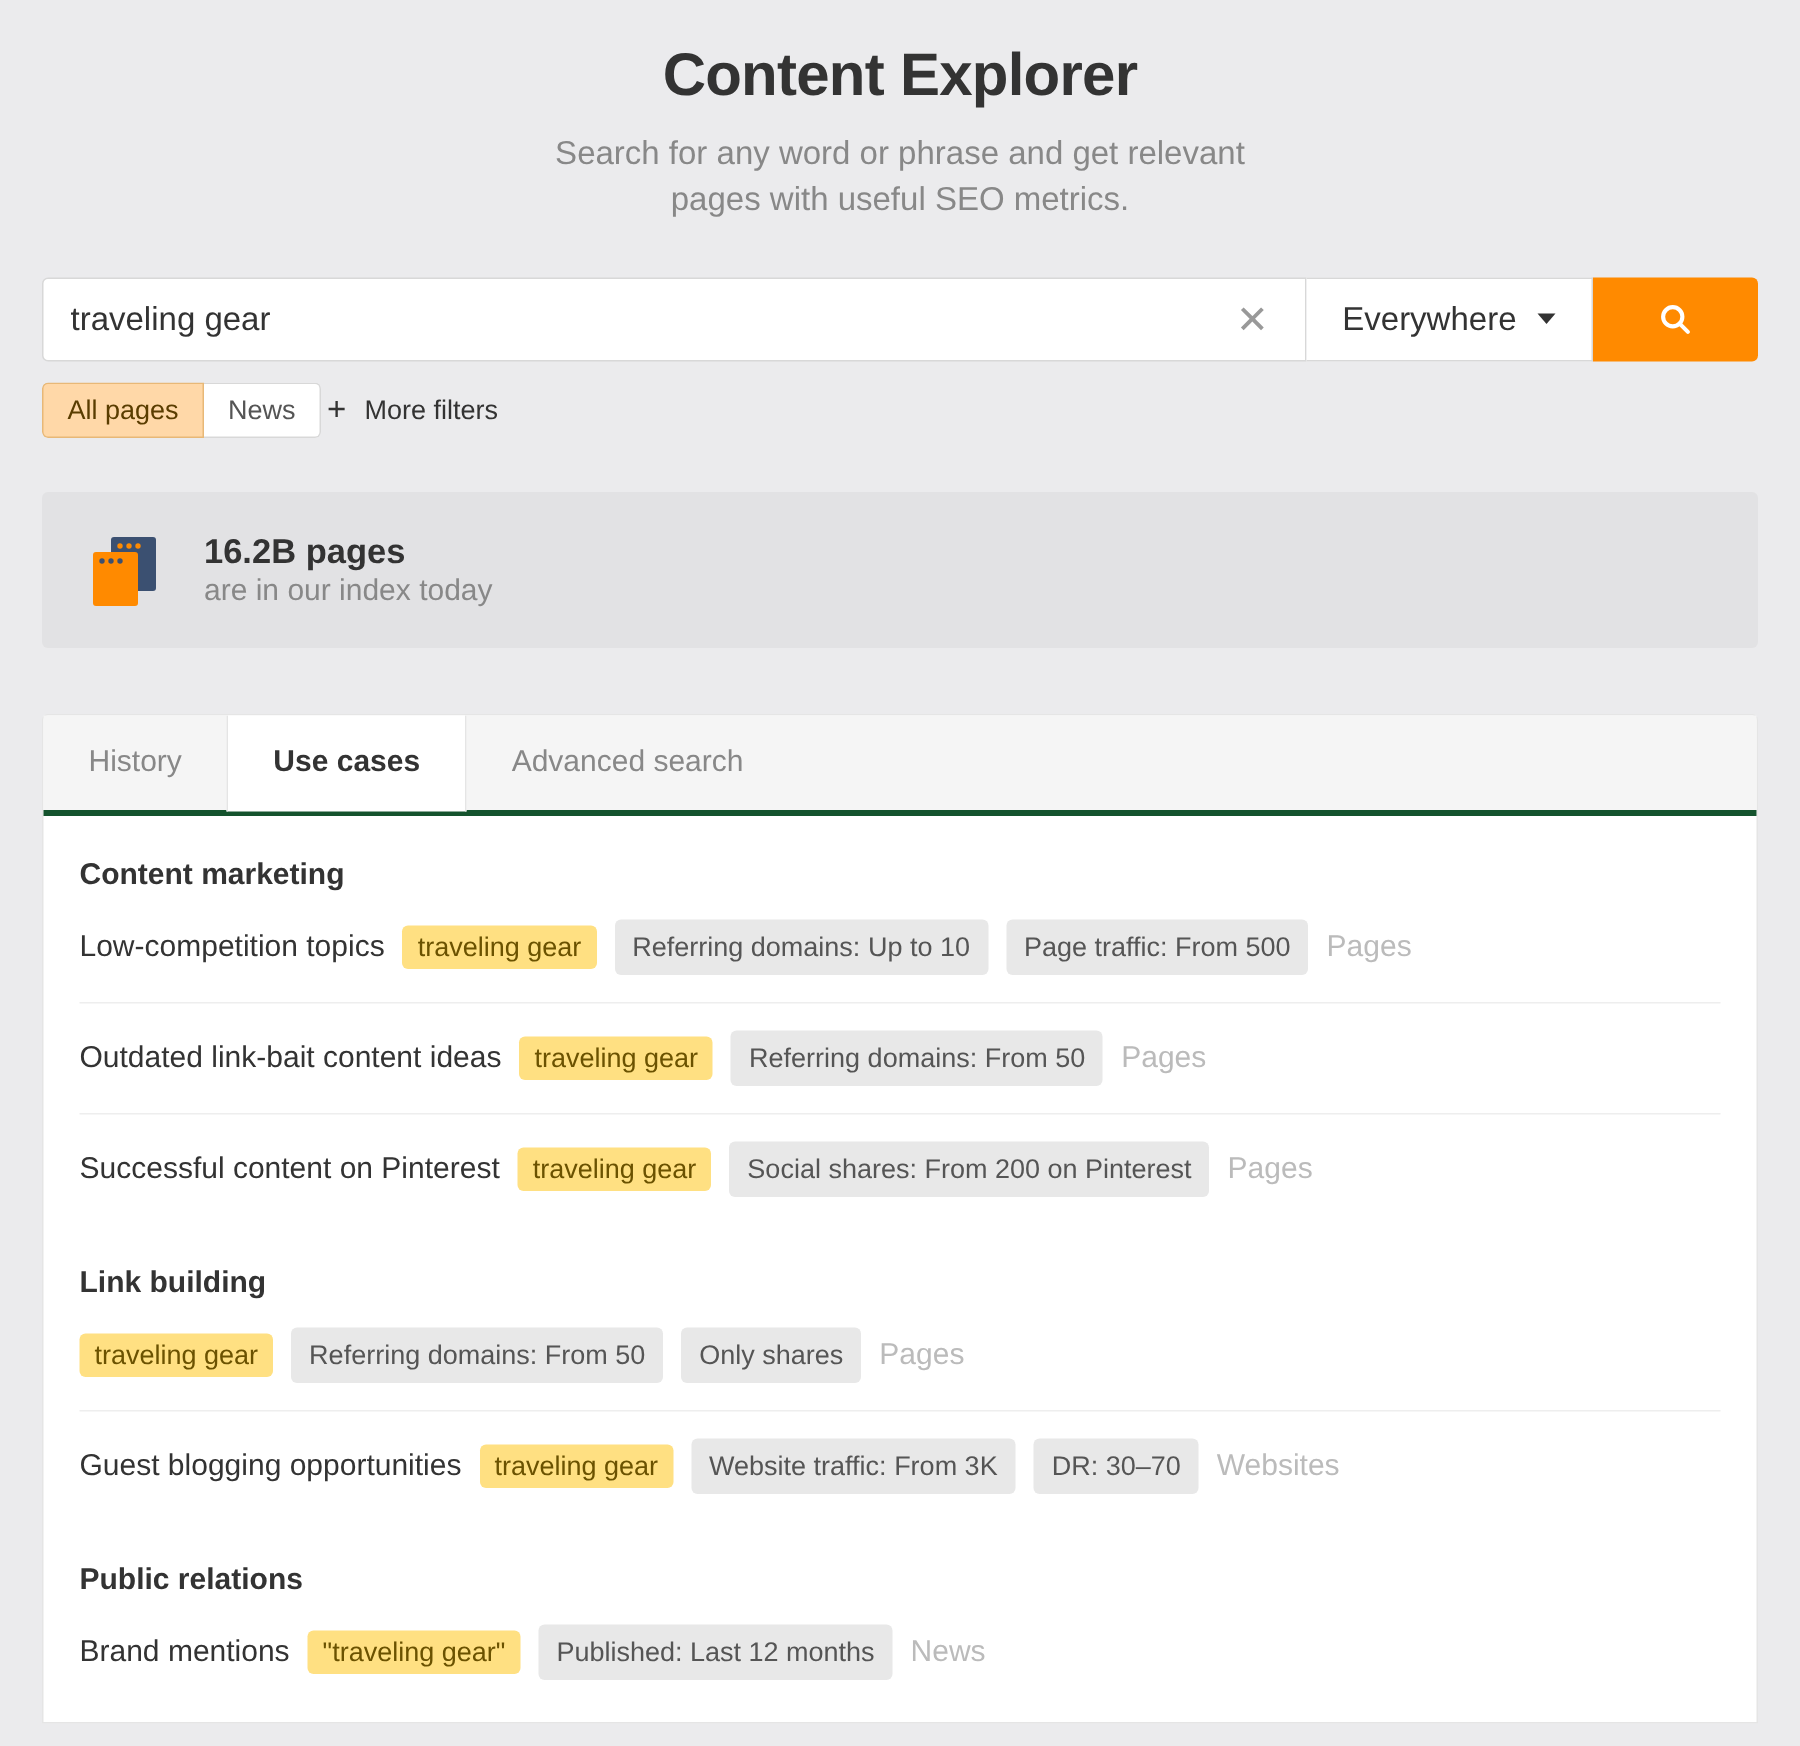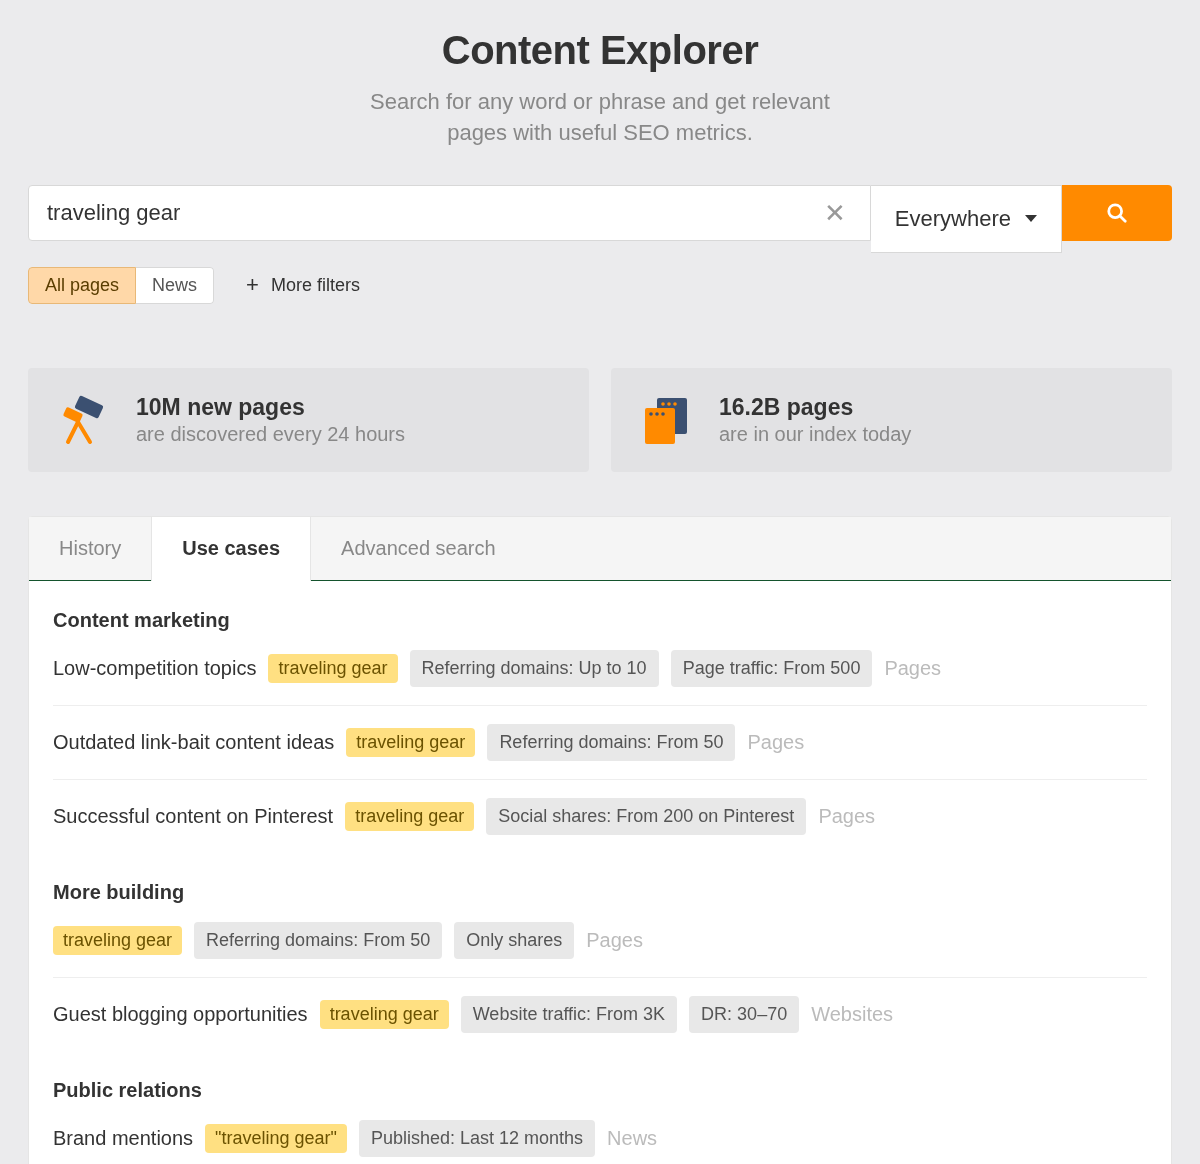--- a/index.html
+++ b/index.html
@@ -5,41 +5,41 @@
     * { box-sizing: border-box; margin: 0; padding: 0; }
     body { font-family: -apple-system, BlinkMacSystemFont, "Segoe UI", Helvetica, Arial, sans-serif; background: #ebebed; width: 1200px; color: #333; }
     .container { padding: 28px 28px 0 28px; }
     .header { text-align: center; margin-bottom: 36px; }
     .header-title { font-size: 40px; font-weight: 700; color: #333; margin-bottom: 14px; letter-spacing: -0.5px; }
     .header-subtitle { font-size: 22px; color: #888; line-height: 1.4; }
     .search-row { display: flex; gap: 0; margin-bottom: 14px; }
     .search-input-wrap { flex: 1; background: #fff; border: 1px solid #d8d8d8; border-radius: 4px 0 0 4px; display: flex; align-items: center; padding: 0 18px; height: 56px; }
     .search-input { flex: 1; border: none; outline: none; font-size: 22px; color: #333; background: transparent; }
     .clear-btn { background: none; border: none; font-size: 26px; color: #999; cursor: pointer; line-height: 1; padding: 0 6px; }
-    .scope-select { background: #fff; border: 1px solid #d8d8d8; border-left: none; display: flex; align-items: center; padding: 0 24px; height: 68px; cursor: pointer; gap: 14px; }
+    .scope-select { background: #fff; border: 1px solid #d8d8d8; border-left: none; display: flex; align-items: center; padding: 0 24px; height: 56px; cursor: pointer; gap: 14px; }
     .scope-label { font-size: 22px; color: #333; }
     .chevron-down { width: 0; height: 0; border-left: 6px solid transparent; border-right: 6px solid transparent; border-top: 7px solid #333; }
     .search-btn { background: #ff8a00; border: none; border-radius: 0 4px 4px 0; width: 110px; height: 56px; display: flex; align-items: center; justify-content: center; cursor: pointer; }
-    .filter-row { display: flex; align-items: center; gap: 32px; margin-bottom: 64px; }
+    .filter-row { display: flex; align-items: center; gap: 4px; margin-bottom: 36px; }
     .tab-group { display: flex; border-radius: 4px; overflow: hidden; }
     .filter-tab { padding: 7px 16px; border: 1px solid #d8d8d8; font-size: 18px; cursor: pointer; background: #fff; }
     .filter-tab.active { background: #ffd8a8; border-color: #e8b877; color: #5a3d00; }
     .filter-tab:not(.active) { color: #555; }
     .filter-tab:first-child { border-radius: 4px 0 0 4px; }
     .filter-tab:last-child { border-radius: 0 4px 4px 0; border-left: none; }
     .more-filters { display: flex; align-items: center; gap: 12px; font-size: 18px; color: #333; cursor: pointer; }
     .plus-icon { font-size: 22px; font-weight: 500; color: #333; }
     .stats-row { display: flex; gap: 22px; margin-bottom: 44px; }
     .stat-card { flex: 1; background: #e2e2e4; border-radius: 4px; padding: 24px 28px; display: flex; align-items: center; gap: 24px; }
     .stat-icon { width: 56px; height: 56px; flex-shrink: 0; }
     .stat-text { flex: 1; }
     .stat-title { font-size: 23px; font-weight: 700; color: #333; margin-bottom: 2px; }
     .stat-subtitle { font-size: 20px; color: #888; }
     .main-card { background: #fff; border-radius: 4px 4px 0 0; border: 1px solid #e5e5e5; }
-    .tabs-row { display: flex; background: #f5f5f5; border-bottom: 1px solid #14532d; }
+    .tabs-row { display: flex; background: #f5f5f5; border-bottom: 4px solid #14532d; }
     .main-tab { padding: 20px 30px; font-size: 20px; color: #888; cursor: pointer; font-weight: 500; }
     .main-tab.active { background: #fff; color: #333; font-weight: 700; border-right: 1px solid #e5e5e5; border-left: 1px solid #e5e5e5; margin-bottom: -1px; padding-bottom: 21px; }
     .main-tab:first-child.active { border-left: none; }
     .content { padding: 28px 24px 0 24px; }
     .section-title { font-size: 20px; font-weight: 700; color: #333; margin-bottom: 18px; }
     .use-case-row { display: flex; align-items: center; flex-wrap: wrap; gap: 10px 12px; padding-bottom: 18px; border-bottom: 1px solid #eee; margin-bottom: 18px; }
     .use-case-row.last-in-section { border-bottom: none; margin-bottom: 28px; }
     .use-case-row.very-last { border-bottom: none; margin-bottom: 0; padding-bottom: 28px; }
     .uc-label { font-size: 20px; color: #333; }
     .tag-yellow { background: #ffe082; color: #6b5200; padding: 4px 10px; border-radius: 4px; font-size: 18px; }
@@ -85,34 +85,20 @@
     </div>
     <div class="more-filters">
       <span class="plus-icon">+</span>
       <span>More filters</span>
     </div>
   </div>
 
   <div class="stats-row">
     <div class="stat-card">
       <div class="stat-icon">
-        <svg class="telescope-svg" width="56" height="56" viewBox="0 0 56 56">
-          <rect x="20" y="8" width="26" height="14" rx="2" fill="#3b5071" transform="rotate(25 33 15)"></rect>
-          <rect x="8" y="18" width="18" height="10" rx="2" fill="#ff8a00" transform="rotate(25 17 23)"></rect>
-          <line x1="22" y1="30" x2="12" y2="50" stroke="#ff8a00" stroke-width="4" stroke-linecap="round"></line>
-          <line x1="22" y1="30" x2="34" y2="50" stroke="#ff8a00" stroke-width="4" stroke-linecap="round"></line>
-        </svg>
-      </div>
-      <div class="stat-text">
-        <div class="stat-title">10M new pages</div>
-        <div class="stat-subtitle">are discovered every 24 hours</div>
-      </div>
-    </div>
-    <div class="stat-card">
-      <div class="stat-icon">
         <svg class="pages-svg" width="56" height="56" viewBox="0 0 56 56">
           <rect x="18" y="6" width="30" height="36" rx="2" fill="#3b5071"></rect>
           <rect x="6" y="16" width="30" height="36" rx="2" fill="#ff8a00"></rect>
           <circle cx="24" cy="12" r="1.8" fill="#ff8a00"></circle>
             <circle cx="30" cy="12" r="1.8" fill="#ff8a00"></circle>
             <circle cx="36" cy="12" r="1.8" fill="#ff8a00"></circle>
           <circle cx="12" cy="22" r="1.8" fill="#3b5071"></circle>
             <circle cx="18" cy="22" r="1.8" fill="#3b5071"></circle>
             <circle cx="24" cy="22" r="1.8" fill="#3b5071"></circle>
         </svg>
@@ -150,21 +136,21 @@
         <span class="muted">Pages</span>
       </div>
 
       <div class="use-case-row last-in-section">
         <span class="uc-label">Successful content on Pinterest</span>
         <span class="tag-yellow">traveling gear</span>
         <span class="tag-gray">Social shares: From 200 on Pinterest</span>
         <span class="muted">Pages</span>
       </div>
 
-      <div class="section-title">More building</div>
+      <div class="section-title">Link building</div>
 
       <div class="use-case-row">
         <span class="tag-yellow">traveling gear</span>
         <span class="tag-gray">Referring domains: From 50</span>
         <span class="tag-gray">Only shares</span>
         <span class="muted">Pages</span>
       </div>
 
       <div class="use-case-row last-in-section">
         <span class="uc-label">Guest blogging opportunities</span>

